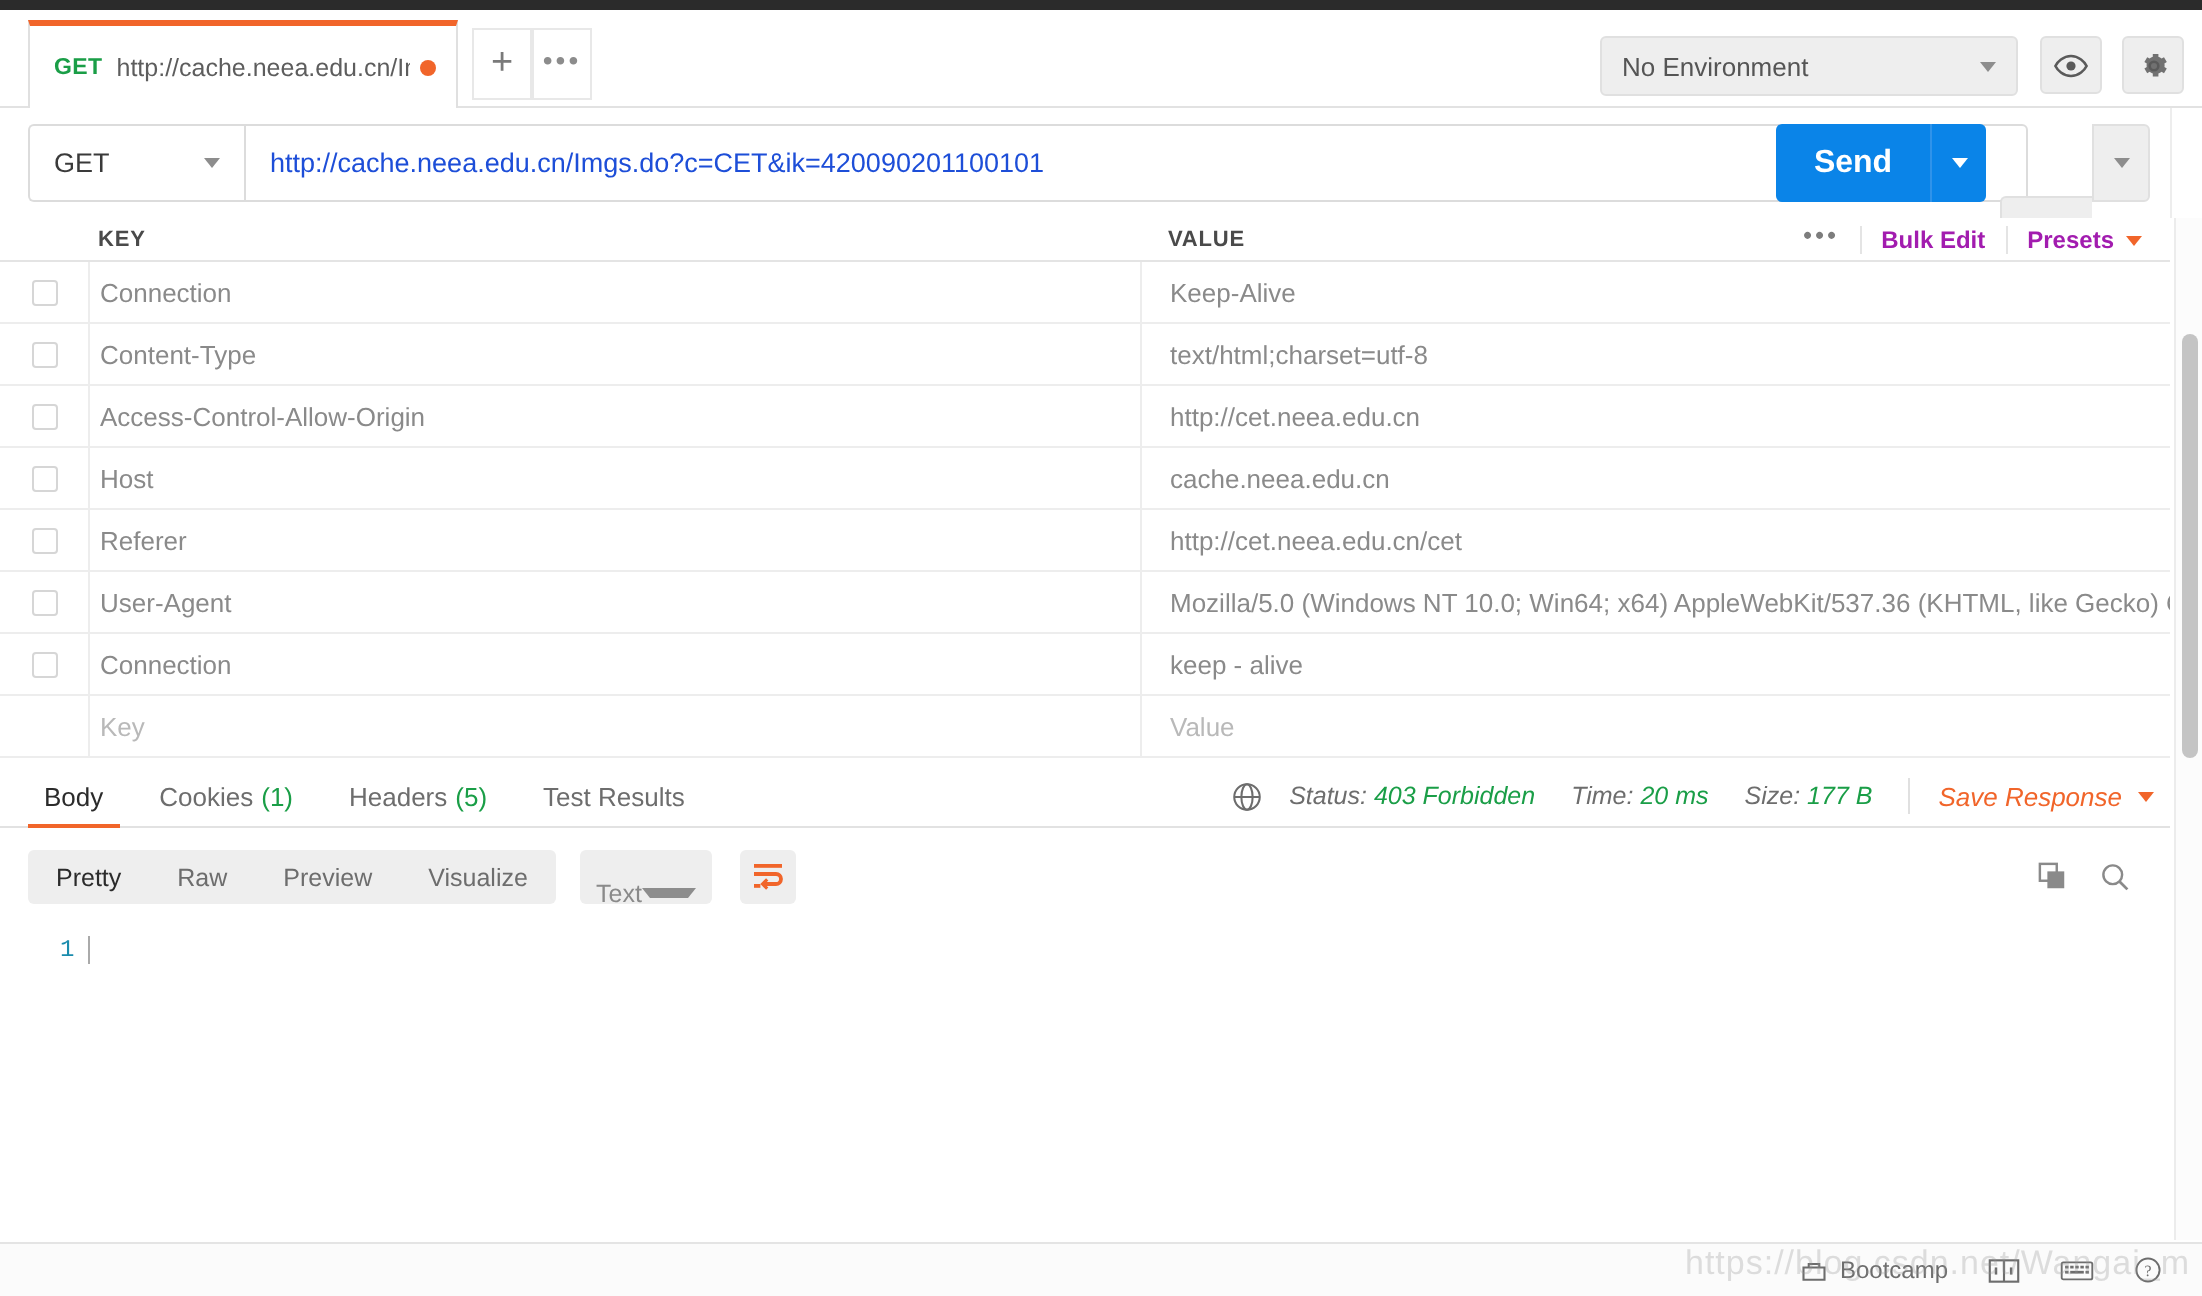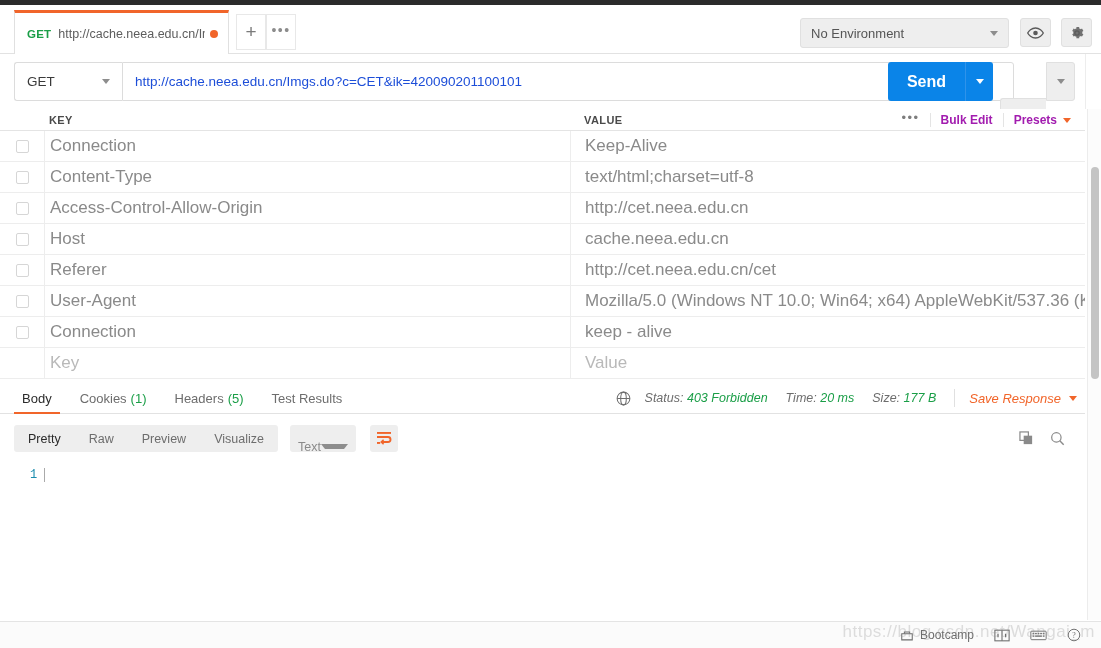--- a/index.html
+++ b/index.html
@@ -115,21 +115,21 @@
     border-bottom: 1px solid #ededed;
   }
   .hdr-row.titlerow { height: 22px; border-bottom: 1px solid #e4e4e4; }
   .col-check { flex: 0 0 44px; display: flex; align-items: center; justify-content: center; }
   .chk {
     width: 13px; height: 13px; border: 1px solid #d6d6d6; border-radius: 2px; background: #fff;
     cursor: pointer;
   }
   .col-key { flex: 0 0 526px; padding-left: 5px; border-left: 1px solid #ededed; height: 100%; display: flex; align-items: center; }
   .col-val { flex: 1 1 auto; padding-left: 14px; border-left: 1px solid #ededed; height: 100%; display: flex; align-items: center; overflow: hidden; }
-  .hdr-row .col-key, .hdr-row .col-val { font-size: 17px; color: #8a8a8a; white-space: nowrap; }
+  .hdr-row .col-key, .hdr-row .col-val { font-size: 13px; color: #8a8a8a; white-space: nowrap; }
   .hdr-row.titlerow .col-key, .hdr-row.titlerow .col-val {
     font-size: 11px; color: #4a4a4a; font-weight: bold; letter-spacing: .4px; border-left: none;
   }
   .hdr-row.titlerow .col-key { padding-left: 5px; }
   .hdr-row.placeholder .col-key, .hdr-row.placeholder .col-val { color: #b9b9b9; }
   .hdr-row.placeholder .col-key { border-left: 1px solid #ededed; }
   .title-actions {
     position: absolute; right: 4px; top: 0; height: 22px;
     display: flex; align-items: center; gap: 0;
   }

